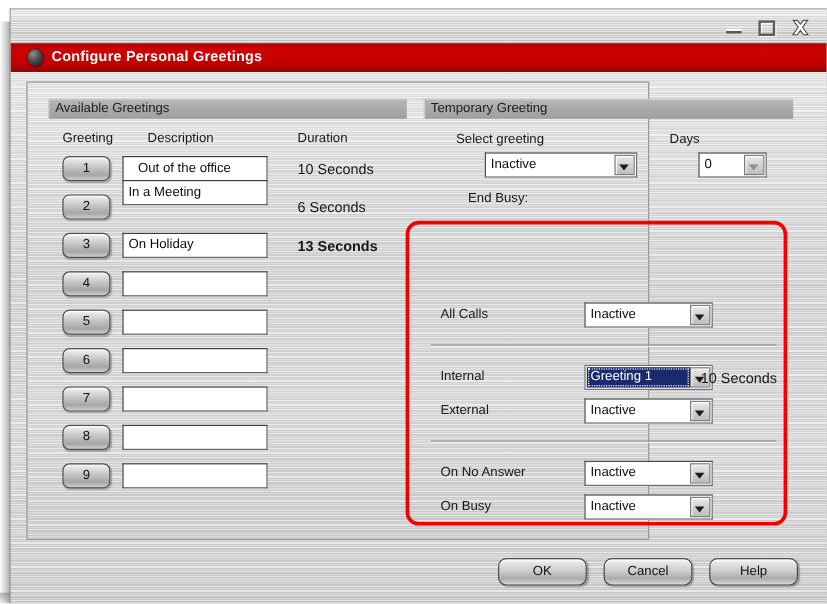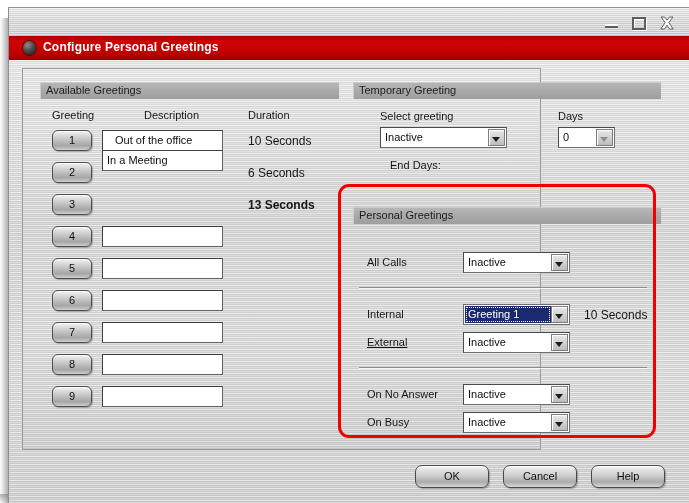--- a/index.html
+++ b/index.html
@@ -232,20 +232,21 @@
   .combo {
     position: absolute;
     height: 21px;
     box-sizing: border-box;
     background: #ffffff;
     border: 1px solid #6e6e6e;
     border-top-color: #4a4a4a;
     border-left-color: #4a4a4a;
     display: flex;
     align-items: stretch;
+    margin-left: 24px;
   }
   .combo .cval {
     flex: 1;
     font-size: 11px;
     color: #0d0d0d;
     line-height: 19px;
     padding-left: 4px;
     white-space: nowrap;
     overflow: hidden;
   }
@@ -357,32 +358,33 @@
     <div id="client" class="metal">
 
       <div id="content" class="metal">
 
         <div class="group" style="left:17px; top:13px; width:298px; height:355px;">
           <div class="group-head">
             <span>Available Greetings</span>
           </div>
 
           <div class="col-head" style="left:12px; top:27px;">Greeting</div>
-          <div class="col-head" style="left:104px; top:27px;">Description</div>
+          <div class="col-head" style="left:83px; top:27px;">Description</div>
           <div class="col-head" style="left:208px; top:27px;">Duration</div>
 
           <div class="num-btn" style="left:12px; top:48px;">1</div>
           <div class="txt" style="left:62px; top:48px; width:121px;padding-left:12px;">Out of the office</div>
           <div class="dur" style="left:208px; top:52px;">10 Seconds</div>
 
           <div class="num-btn" style="left:12px; top:80px;">2</div>
           <div class="txt" style="left:62px; top:68px; width:121px;">In a Meeting</div>
           <div class="dur" style="left:208px; top:84px;">6 Seconds</div>
 
           <div class="num-btn" style="left:12px; top:112px;">3</div>
+          <div class="txt" style="left:62px; top:112px; width:121px;">On Holiday</div>
           <div class="dur" style="left:208px; top:116px;font-weight:bold;">13 Seconds</div>
 
           <div class="num-btn" style="left:12px; top:144px;">4</div>
           <div class="txt" style="left:62px; top:144px; width:121px;"></div>
           <div class="dur" style="left:208px; top:148px;"></div>
 
           <div class="num-btn" style="left:12px; top:176px;">5</div>
           <div class="txt" style="left:62px; top:176px; width:121px;"></div>
           <div class="dur" style="left:208px; top:180px;"></div>
 
@@ -413,45 +415,42 @@
             <div class="cval">Inactive</div>
             <div class="carrow"></div>
           </div>
 
           <div class="fld-label" style="left:205px; top:28px;">Days</div>
           <div class="combo disabled" style="left:205px; top:45px; width:57px;">
             <div class="cval">0</div>
             <div class="carrow"></div>
           </div>
 
-          <div class="fld-label" style="left:37px; top:77px;">End Days:</div>
+          <div class="fld-label" style="left:37px; top:77px;">End Busy:</div>
           <div class="fld-label" style="left:110px; top:77px;"></div>
         </div>
 
         <div class="group" style="left:330px; top:138px; width:307px; height:230px;">
-          <div class="group-head">
-            <span>Personal Greetings</span>
-          </div>
 
           <div class="fld-label" style="left:14px; top:49px;">All Calls</div>
           <div class="combo" style="left:110px; top:45px; width:107px;">
             <div class="cval">Inactive</div>
             <div class="carrow"></div>
           </div>
 
           <div class="hrule" style="left:6px; top:80px; width:288px;"></div>
 
           <div class="fld-label" style="left:14px; top:101px;">Internal</div>
           <div class="combo focused" style="left:110px; top:97px; width:107px;">
             <div class="cval">Greeting 1</div>
             <div class="carrow"></div>
           </div>
           <div class="dur" style="left:231px; top:101px;">10 Seconds</div>
 
-          <div class="fld-label" style="left:14px; top:129px;text-decoration:underline;">External</div>
+          <div class="fld-label" style="left:14px; top:129px;">External</div>
           <div class="combo" style="left:110px; top:125px; width:107px;">
             <div class="cval">Inactive</div>
             <div class="carrow"></div>
           </div>
 
           <div class="hrule" style="left:6px; top:160px; width:288px;"></div>
 
           <div class="fld-label" style="left:14px; top:181px;">On No Answer</div>
           <div class="combo" style="left:110px; top:177px; width:107px;">
             <div class="cval">Inactive</div>

